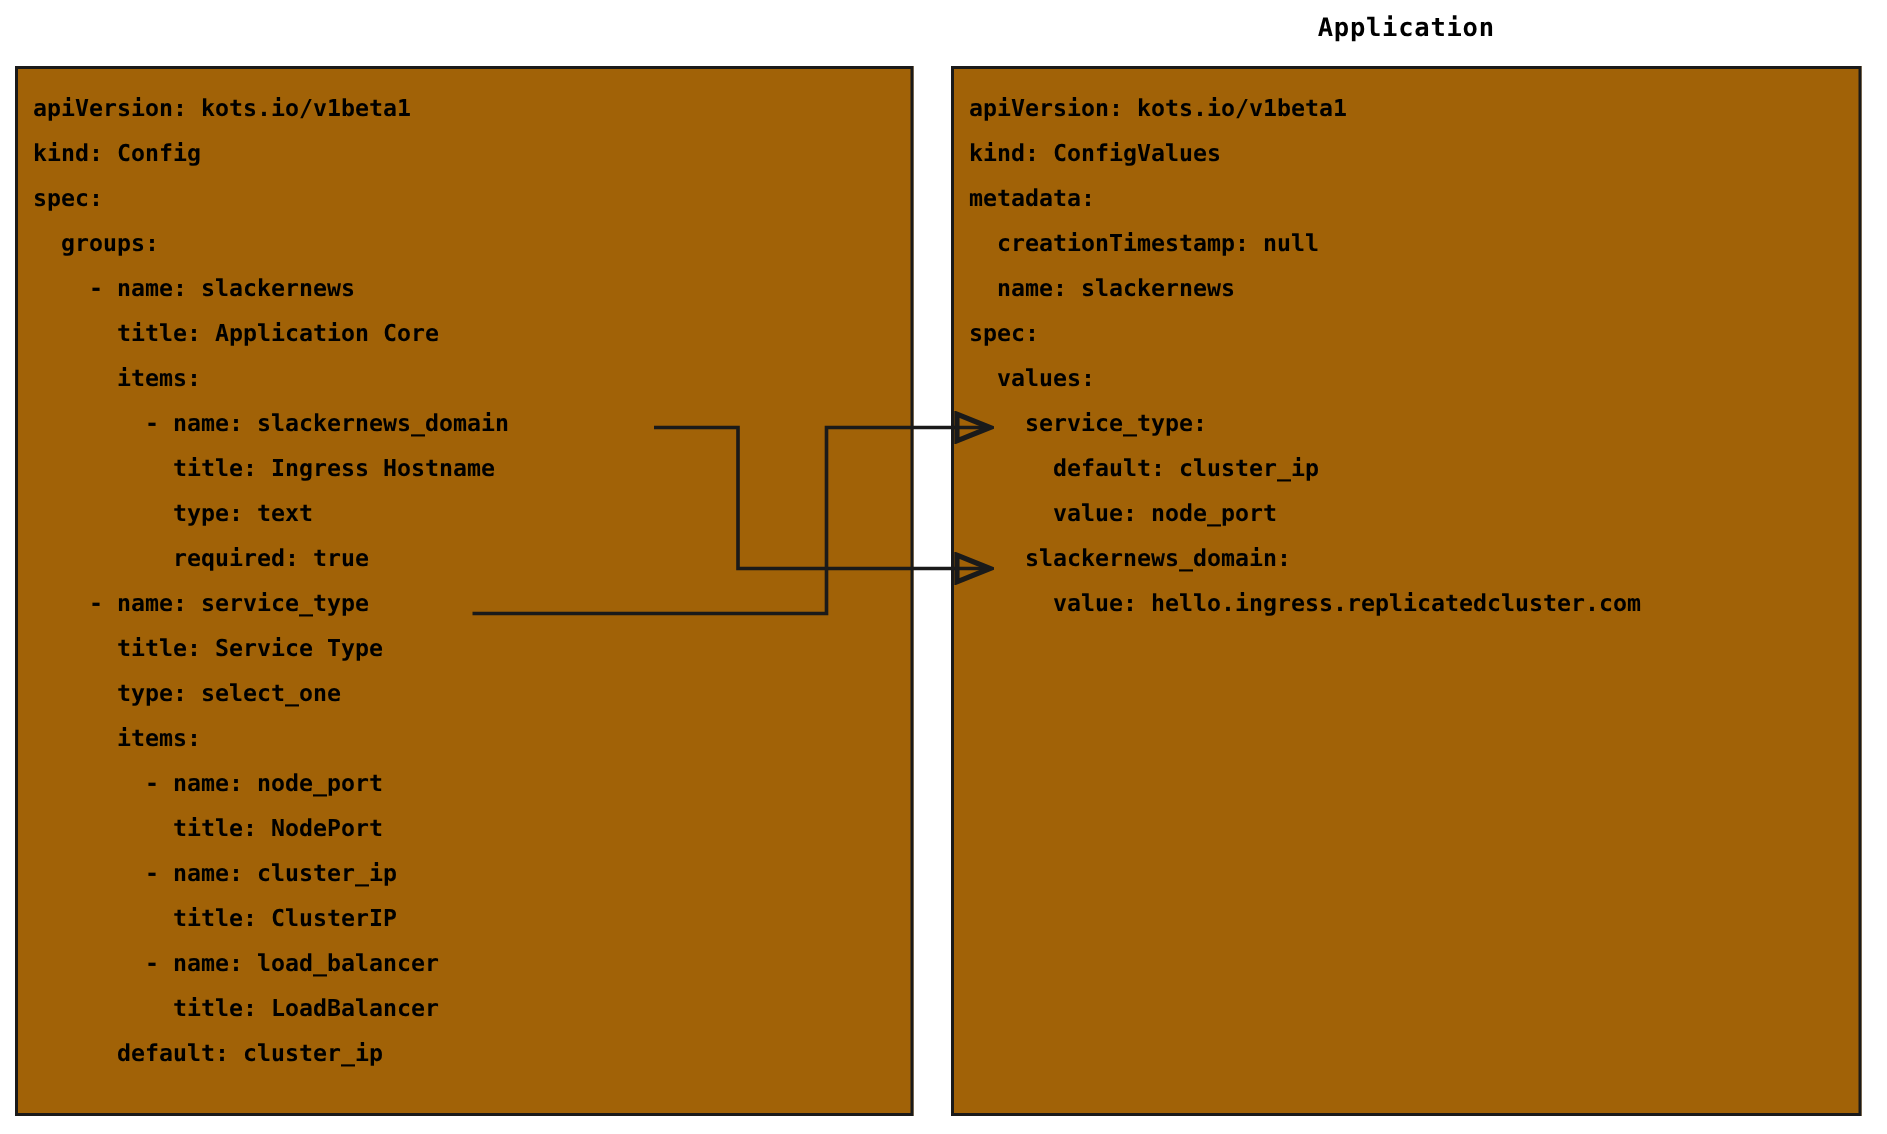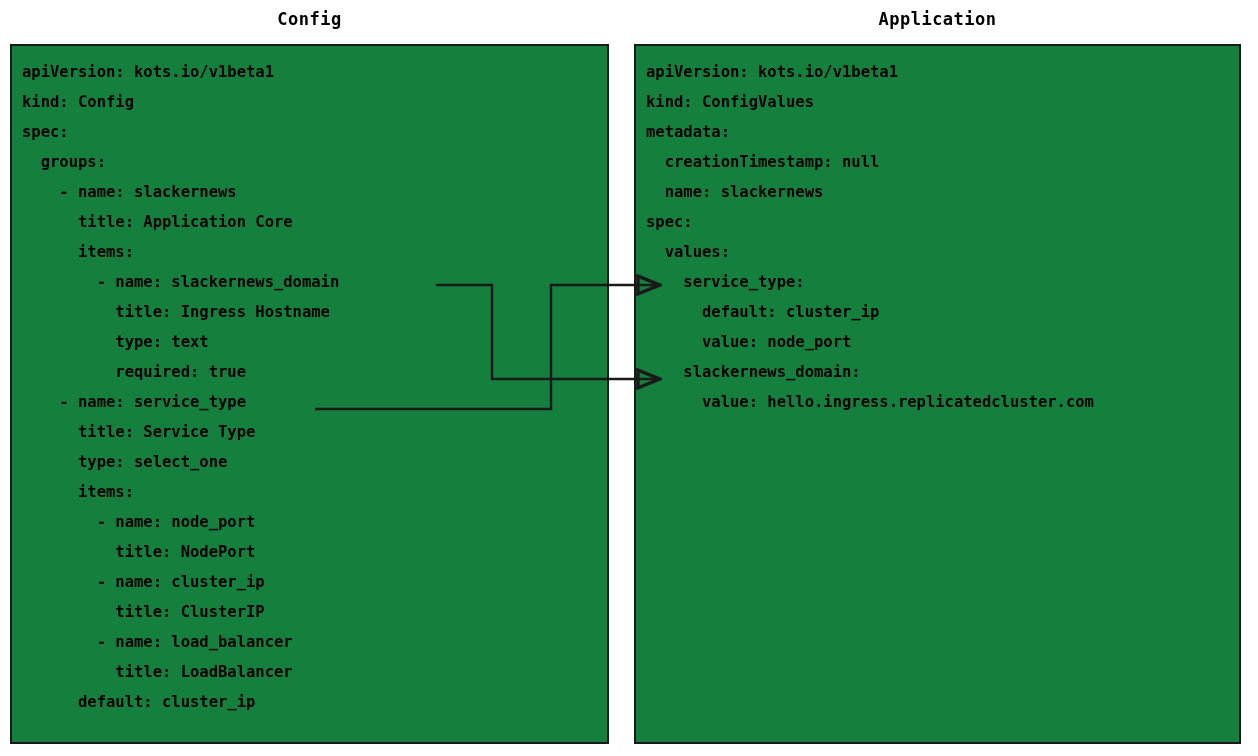--- a/index.html
+++ b/index.html
@@ -33,21 +33,21 @@
     letter-spacing: 0.5px;
     white-space: nowrap;
     line-height: 20px;
   }
   #title-config  { left: 10px;  top: 9px;  width: 599px; }
   #title-values  { left: 634px; top: 9px;  width: 607px; }
 
   
   .panel {
     position: absolute;
-    background: #15803d;
+    background: #a16207;
     border: 2px solid #1a1a1a;
     box-sizing: border-box;
     overflow: hidden;
   }
   #panel-config { left: 10px;  top: 44px; width: 599px; height: 700px; }
   #panel-values { left: 634px; top: 44px; width: 607px; height: 700px; }
 
   .code {
     position: absolute;
     left: 10px;
@@ -69,21 +69,20 @@
     width: 1258px;
     height: 756px;
     pointer-events: none;
   }
 </style>
 </head>
 <body>
 
 <div class="stage">
 
-  <div class="panel-title" id="title-config">Config</div>
 
   <div class="panel" id="panel-config">
     <pre class="code">apiVersion: kots.io/v1beta1
 kind: Config
 spec:
   groups:
     - name: slackernews
       title: Application Core
       items:
         - name: slackernews_domain

